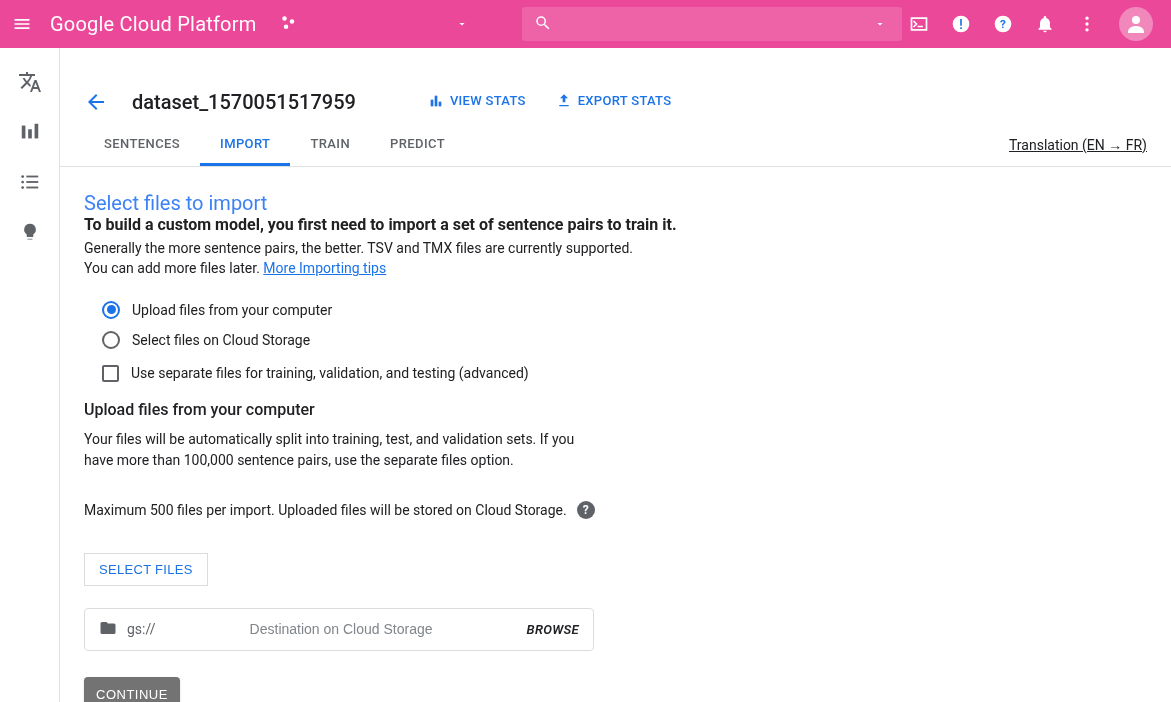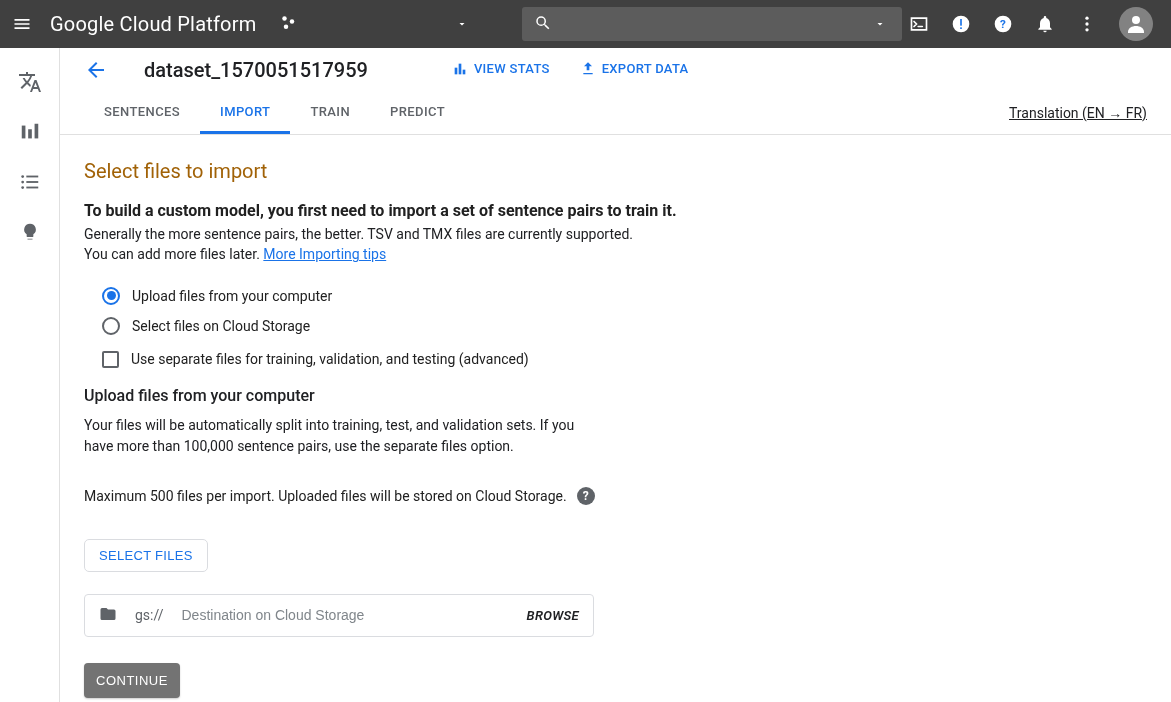--- a/index.html
+++ b/index.html
@@ -8,21 +8,21 @@
     background: #fff;
     color: #212121;
     font-size: 14px;
     width: 1171px;
     height: 702px;
     overflow: hidden;
   }
   
   .top-bar {
     height: 48px;
-    background: #404040;
+    background: #ec4899;
     display: flex;
     align-items: center;
     color: #fff;
     padding: 0 12px;
   }
   .hamburger { width: 24px; height: 24px; margin-right: 18px; cursor: pointer; }
   .brand {
     font-size: 20px;
     font-weight: 400;
     letter-spacing: 0.2px;
@@ -70,21 +70,22 @@
   .rail-item { width: 24px; height: 24px; cursor: pointer; color: #5f6368; display:flex; justify-content:center; align-items:center; }
   
   .main {
     position: absolute;
     top: 48px; bottom: 0; left: 60px; right: 0;
     display: flex; flex-direction: column;
   }
   .page-header {
     display: flex; align-items: center;
     padding: 10px 24px;
-    gap: 36px;
+    gap: 24px;
+    margin-top: 32px;
   }
   .back-btn { color: #1a73e8; cursor: pointer; width: 24px; height:24px; display:flex; align-items:center; justify-content:center;}
   .page-title { font-size: 20px; font-weight: 500; color: #202124; }
   .header-actions { display:flex; gap: 30px; margin-left: 48px; }
   .header-action {
     color: #1a73e8; font-weight:500; font-size:13px;
     display:flex; align-items:flex-start; gap:6px; cursor:pointer;
     letter-spacing: 0.3px;
   }
   
@@ -102,21 +103,21 @@
     cursor: pointer;
     border-bottom: 3px solid transparent;
   }
   .tab.active { color: #1a73e8; border-bottom-color: #1a73e8; }
   .lang-label { margin-left:auto; font-size: 14px; color: #202124; text-decoration: underline; }
   
   .body {
     padding: 24px 24px 40px 24px;
     overflow-y: auto;
   }
-  h2.section-title { font-size: 20px; font-weight: 400; margin-bottom: 18px; color:#a16207; }
+  h2.section-title { font-size: 20px; font-weight: 400; color:#3b82f6; }
   .intro-bold { font-weight: 700; font-size: 16px; margin-bottom: 4px; }
   .intro-text { font-size: 14px; color:#202124; line-height: 1.45; }
   .link { color: #1a73e8; text-decoration: underline; cursor:pointer; }
   .radio-group { margin: 22px 0 16px 18px; display:flex; flex-direction:column; gap: 12px; }
   .radio-row, .check-row { display:flex; align-items:center; gap: 12px; font-size:14px; cursor:pointer;}
   .radio {
     width:18px; height:18px; border: 2px solid #5f6368; border-radius:50%;
     display:flex; align-items:center; justify-content:center;
   }
   .radio.selected { border-color:#1a73e8; }
@@ -128,32 +129,32 @@
   .max-note-row { display:flex; align-items:center; gap:10px; margin-top: 30px; font-size:14px;}
   .help-circle {
     width:18px; height:18px; border-radius:50%; background:#5f6368; color:#fff;
     display:flex; align-items:center; justify-content:center; font-size:12px; font-weight:bold;
     cursor: help;
   }
   .select-files-btn {
     margin-top: 34px;
     border:1px solid #dadce0; color:#1a73e8; background:#fff;
     padding: 8px 14px; font-size:13px; font-weight:500; letter-spacing:0.3px;
-    border-radius:5px; cursor:pointer;
+    border-radius:0; cursor:pointer;
   }
   .gs-row {
     margin-top: 22px;
     width: 510px;
     border:1px solid #dadce0; border-radius:4px;
     display:flex; align-items:center;
-    padding: 10px 14px; gap:18px;
+    padding: 10px 14px; gap:10px;
   }
   .gs-prefix { color:#5f6368; font-size:14px; }
   .gs-input {
-    border:none; outline:none; flex:1; font-size:14px; color:#202124;
+    border:none; outline:none; flex:1; font-size:14px; color:#202124;text-align:center;
   }
   .gs-input::placeholder { color:#80868b; }
   .browse-btn { margin-left:auto; font-weight:600; font-size:13px; letter-spacing:0.3px; cursor:pointer; color:#202124;font-style:italic;}
   .continue-btn {
     margin-top: 26px;
     background:#737373; color:#fff; border:none;
     padding: 10px 12px; font-size:13px; font-weight:500; letter-spacing:0.5px;
     border-radius:4px; cursor:pointer;
     box-shadow: 0 1px 2px rgba(0,0,0,0.2);
   }
@@ -284,21 +285,21 @@
             </svg>
         </span>
         <span>VIEW STATS</span>
       </div>
       <div class="header-action">
         <span>
           <svg width="16" height="16" viewBox="0 0 24 24" fill="#1a73e8">
               <path d="M5 20h14v-2H5v2zM12 2L6 8h4v6h4V8h4l-6-6z"></path>
             </svg>
         </span>
-        <span>EXPORT DATA</span>
+        <span>EXPORT STATS</span>
       </div>
     </div>
   </div>
 
   <div class="tabs-row">
     <div class="tab">SENTENCES</div>
     <div class="tab active">IMPORT</div>
     <div class="tab">TRAIN</div>
     <div class="tab">PREDICT</div>
     <div class="lang-label">Translation (EN → FR)</div>

